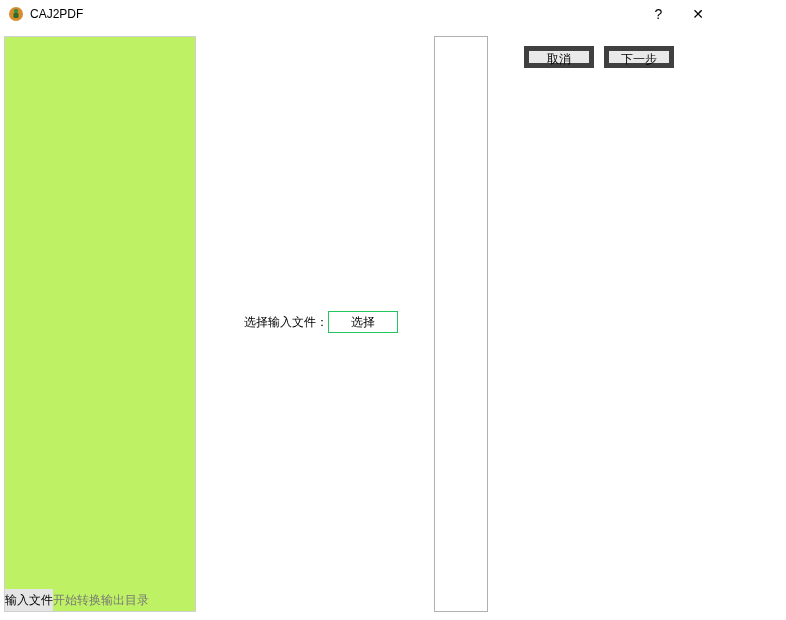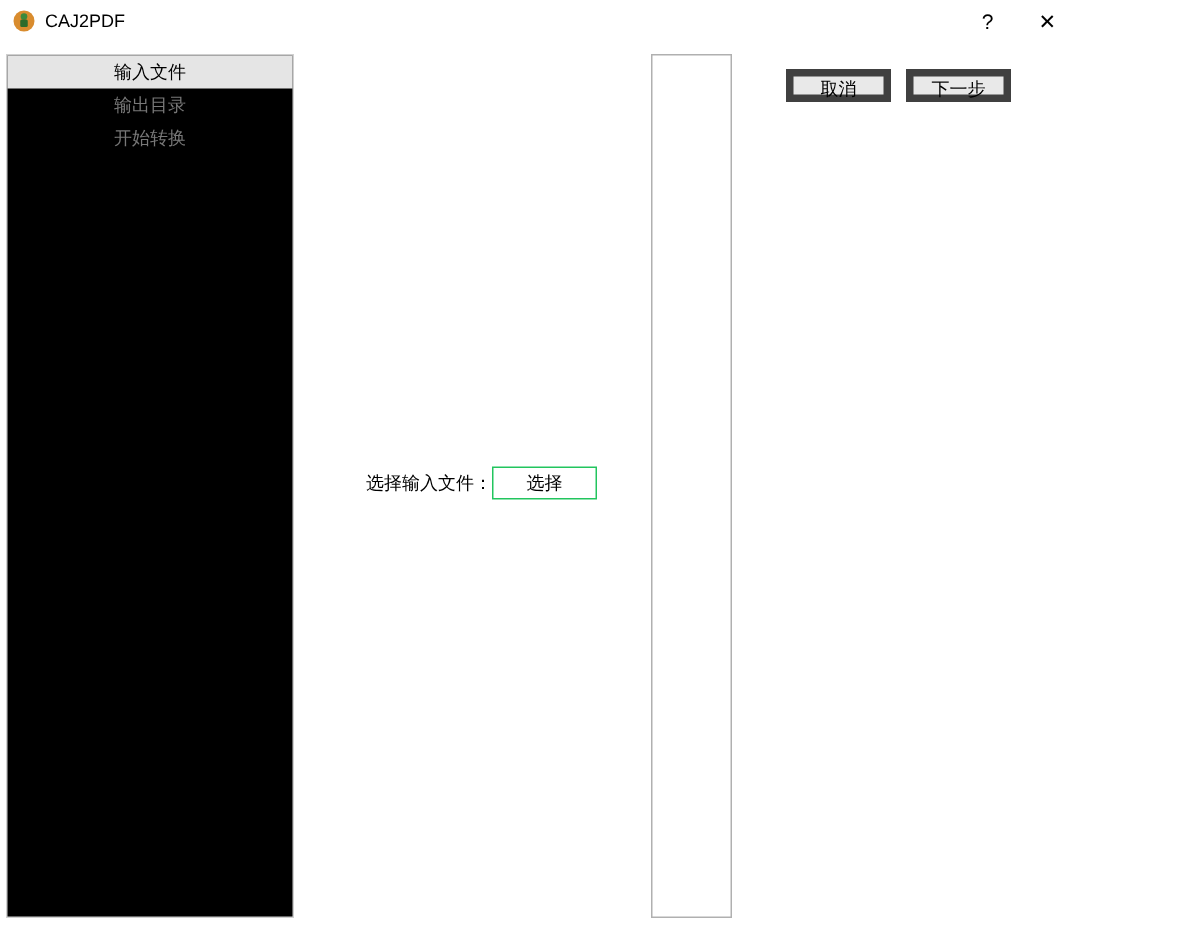--- a/index.html
+++ b/index.html
@@ -60,23 +60,24 @@
     }
     .body-area {
       flex: 1;
       display: flex;
       padding: 8px 8px 8px 4px;
       gap: 0;
     }
     .sidebar {
       width: 192px;
       border: 1px solid #d0d0d0;
-      background: #000000;
+      background: #bef264;
       display: flex;
-      flex-direction: column;
+      flex-direction: row;
+      align-items: flex-end;
     }
     .sidebar-item {
       height: 22px;
       display: flex;
       align-items: center;
       justify-content: center;
       font-size: 12px;
       color: #787878;
       cursor: pointer;
     }
@@ -151,24 +152,24 @@
       <span class="close-icon">✕</span>
     </div>
   </div>
 
   <div class="body-area">
     <div class="sidebar">
       <div class="sidebar-item selected">
         <span>输入文件</span>
       </div>
       <div class="sidebar-item">
-        <span>输出目录</span>
+        <span>开始转换</span>
       </div>
       <div class="sidebar-item">
-        <span>开始转换</span>
+        <span>输出目录</span>
       </div>
     </div>
 
     <div class="main-area">
       <div class="top-row">
         <span class="label-text">选择输入文件：</span>
         <button class="select-button">选择</button>
       </div>
       <div class="file-list"></div>
       <div class="bottom-row">

